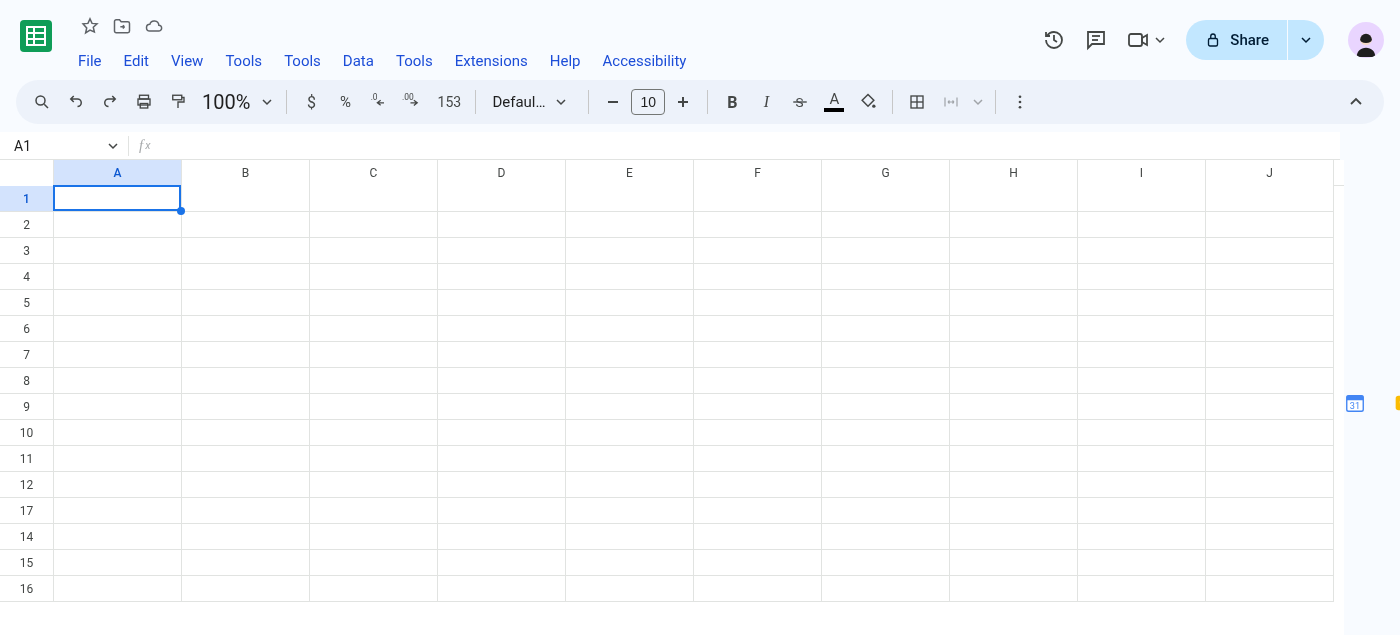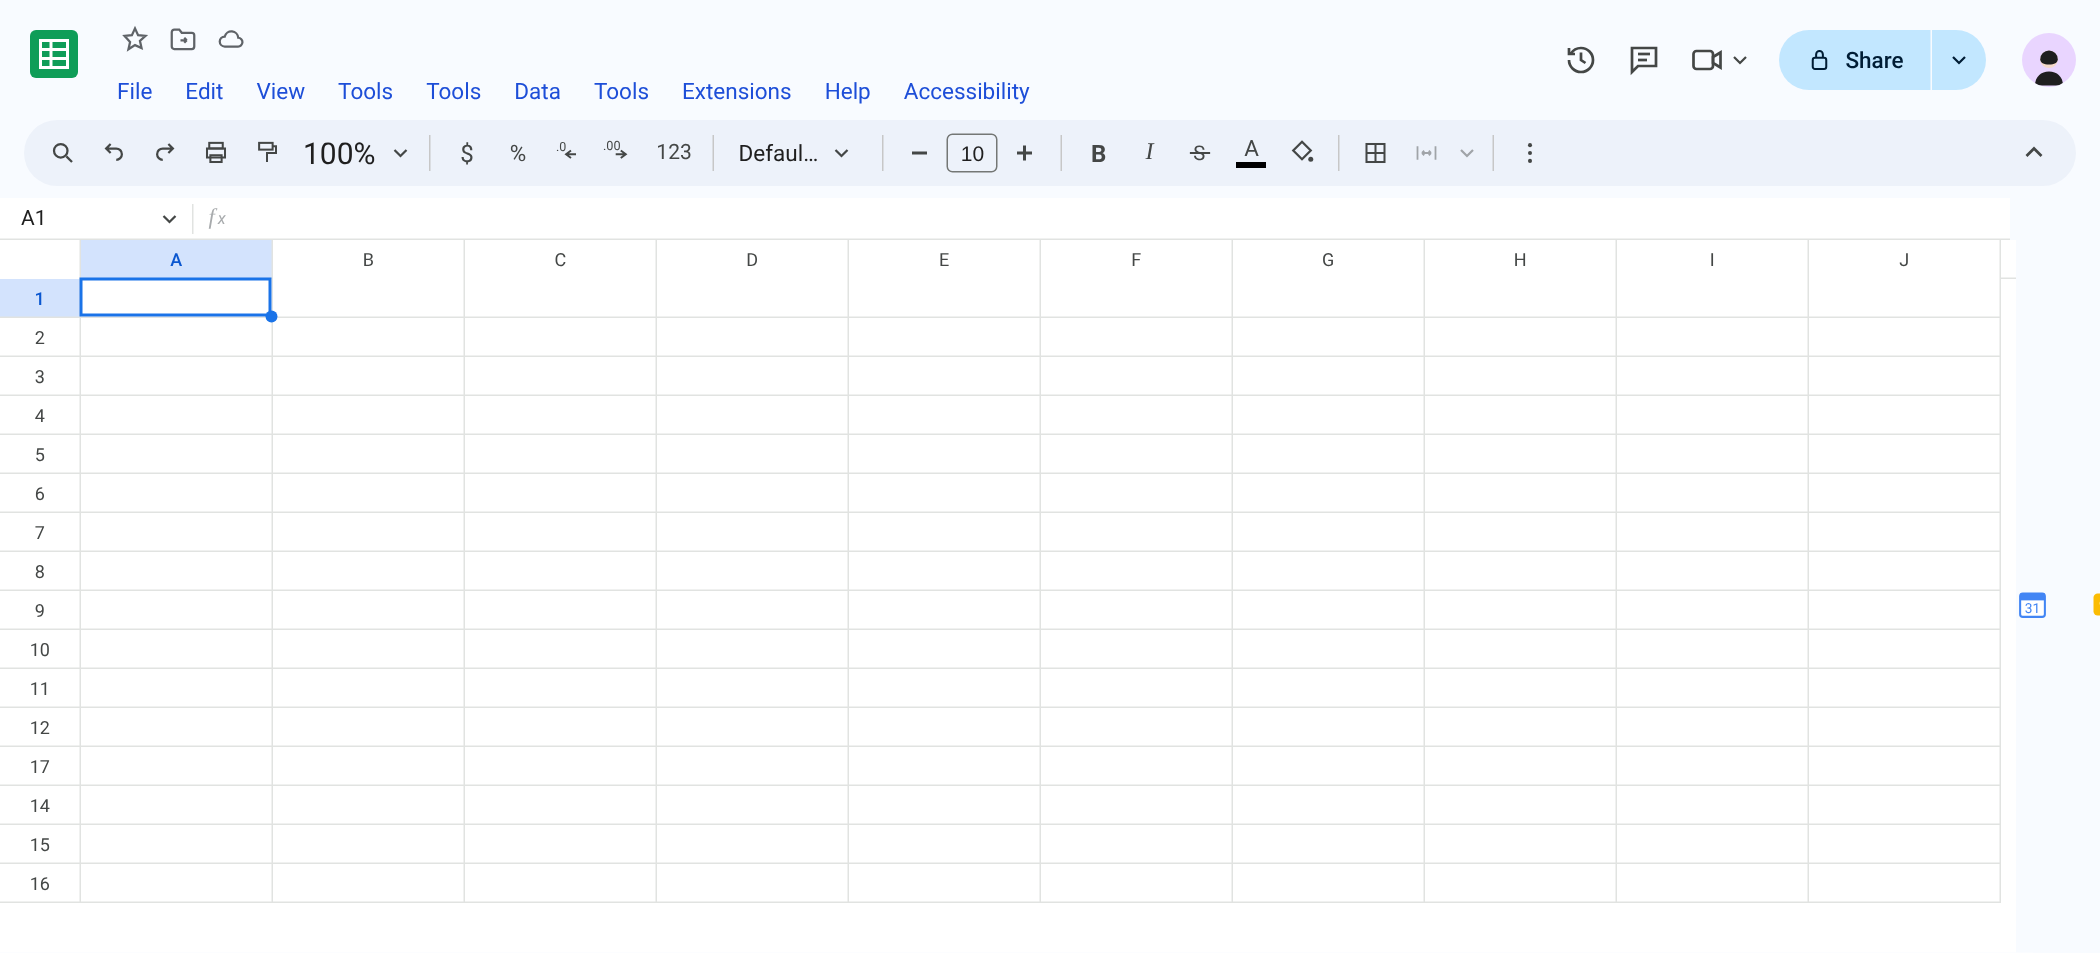--- a/index.html
+++ b/index.html
@@ -448,21 +448,21 @@
           <text x="2" y="8" font-size="10" fill="#444746">.0</text>
           <path d="M14 14l-4-3 4-3M10 11h8" fill="none" stroke="#444746" stroke-width="1.5"></path>
         </svg>
       </div>
     <div class="tbtn">
         <svg width="22" height="18" viewBox="0 0 26 20">
           <text x="0" y="8" font-size="10" fill="#444746">.00</text>
           <path d="M14 8l4 3-4 3M18 11h-8" fill="none" stroke="#444746" stroke-width="1.5"></path>
         </svg>
       </div>
-    <div class="tbtn wider" style="font-size:14px;color:#444746;">123</div>
+    <div class="tbtn wider" style="font-size:14px;color:#444746;">153</div>
     <div class="tsep"></div>
     <div class="font-box">
       <span class="font-text">Defaul…</span>
       <svg viewBox="0 0 10 10" class="chev">
           <path d="M1 3l4 4 4-4" fill="none" stroke="#444746" stroke-width="1.5"></path>
         </svg>
     </div>
     <div class="tsep"></div>
     <div class="tbtn">
         <svg width="14" height="14" viewBox="0 0 14 14">

